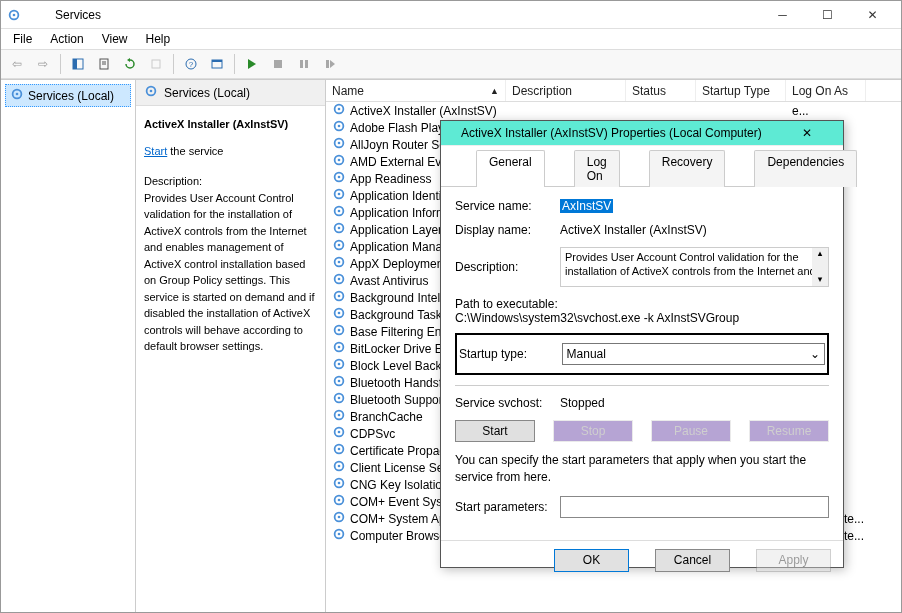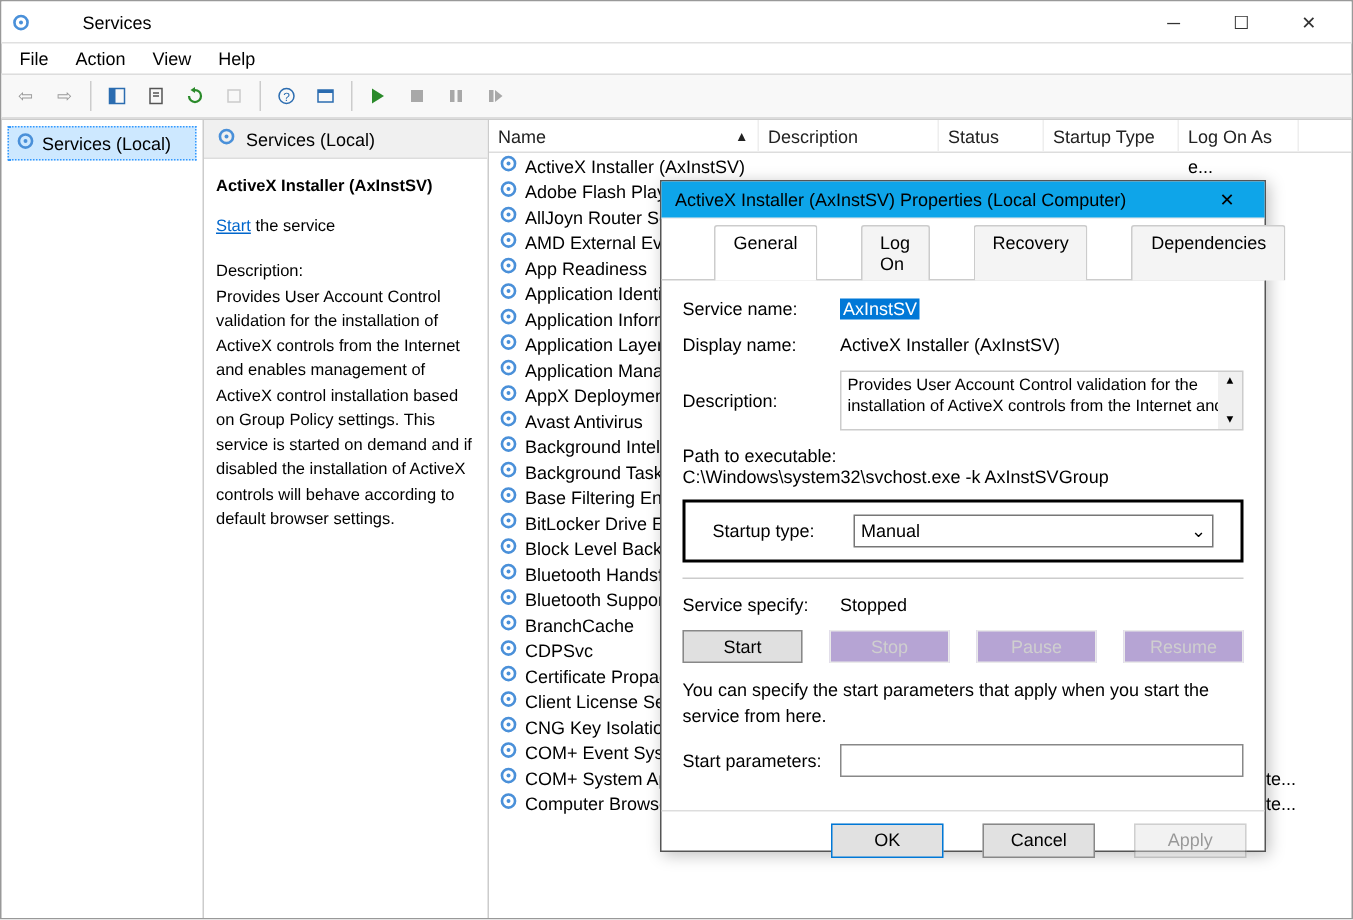--- a/index.html
+++ b/index.html
@@ -31,33 +31,33 @@
   .list-body { flex: 1; overflow-y: scroll; overflow-x: hidden; }
   .row { display: flex; height: 17px; align-items: center; }
   .cell { padding: 0 6px; white-space: nowrap; overflow: hidden; text-overflow: ellipsis; font-size: 12px; display: flex; align-items: center; gap: 4px; }
   .gear { display: inline-flex; }
   .col-name { width: 180px; }
   .col-desc { width: 120px; }
   .col-status { width: 70px; }
   .col-startup { width: 90px; }
   .col-logon { width: 80px; }
   .dialog { position: absolute; left: 440px; top: 120px; width: 404px; height: 448px; background: #fff; border: 1px solid #555; box-shadow: 2px 2px 10px rgba(0,0,0,0.25); display: flex; flex-direction: column; z-index: 10; }
-  .dlg-title { height: 28px; display: flex; align-items: center; padding: 0 9px; background: #0ea5e9; font-size: 12px; border-bottom: 1px solid #eee; }
+  .dlg-title { height: 28px; display: flex; align-items: center; padding: 0 20px; background: #5eead4; font-size: 12px; border-bottom: 1px solid #eee; }
   .dlg-title span { flex: 1; }
   .dlg-close { width: 32px; height: 24px; display: flex; align-items: center; justify-content: center; }
   .dlg-tabs { display: flex; padding: 4px 6px 0 6px; gap: 0; border-bottom: 1px solid #ccc; }
   .dlg-tab { padding: 4px 12px; border: 1px solid #ccc; border-bottom: none; background: #fff; position: relative; border-radius: 2px 2px 0 0; margin-bottom: -1px; margin-left: 29px; }
   .dlg-tab.inactive { background: #f4f4f4; }
   .dlg-body { flex: 1; padding: 12px 14px; font-size: 12px; }
   .form-row { display: flex; align-items: center; margin-bottom: 10px; gap: 10px; }
   .form-row label { width: 95px; }
   .selected-text { background: #0078d7; color: #fff; padding: 0 2px; }
   .desc-box { flex: 1; height: 40px; border: 1px solid #ccc; padding: 2px 4px; font-size: 11px; line-height: 1.3; overflow: hidden; position: relative; }
   .desc-scroll { position: absolute; right: 0; top: 0; width: 16px; height: 100%; display: flex; flex-direction: column; justify-content: space-between; background: #f0f0f0; }
-  .startup-box { border: 2px solid #000; padding: 8px 18px; margin: 8px 0 10px 0; }
+  .startup-box { border: 2px solid #000; padding: 8px 2px; margin: 8px 0 10px 0; }
   .select { width: 270px; height: 22px; border: 1px solid #777; background: #fff; padding: 2px 4px; display: flex; align-items: center; justify-content: space-between; }
   .hr { border: none; border-top: 1px solid #ccc; margin: 10px 0; }
   .btn-row { display: flex; justify-content: space-between; margin: 6px 0 10px 0; }
   .btn { width: 80px; height: 22px; border: 1px solid #888; background: #e0e0e0; display: flex; align-items: center; justify-content: center; font-size: 12px; }
   .btn.disabled { color: #888; background: #4c1d95; border-color: #ccc; }
   .input { border: 1px solid #888; height: 22px; padding: 2px 4px; background: #fff; }
   .dlg-buttons { display: flex; justify-content: flex-end; gap: 26px; padding: 8px 12px; border-top: 1px solid #ddd; }
   .dlg-btn { width: 75px; height: 23px; border: 1px solid #888; background: #e1e1e1; display: flex; align-items: center; justify-content: center; }
   .dlg-btn.default { border-color: #0078d7; }
   .gear-svg { width: 14px; height: 14px; }
@@ -580,21 +580,21 @@
         <div class="select">
           <span>Manual</span>
           <span>⌄</span>
         </div>
       </div>
     </div>
 
     <hr class="hr">
 
     <div class="form-row">
-      <label>Service specify:</label>
+      <label>Service svchost:</label>
       <span>Stopped</span>
     </div>
 
     <div class="btn-row">
       <div class="btn">Start</div>
       <div class="btn disabled">Stop</div>
       <div class="btn disabled">Pause</div>
       <div class="btn disabled">Resume</div>
     </div>
 

